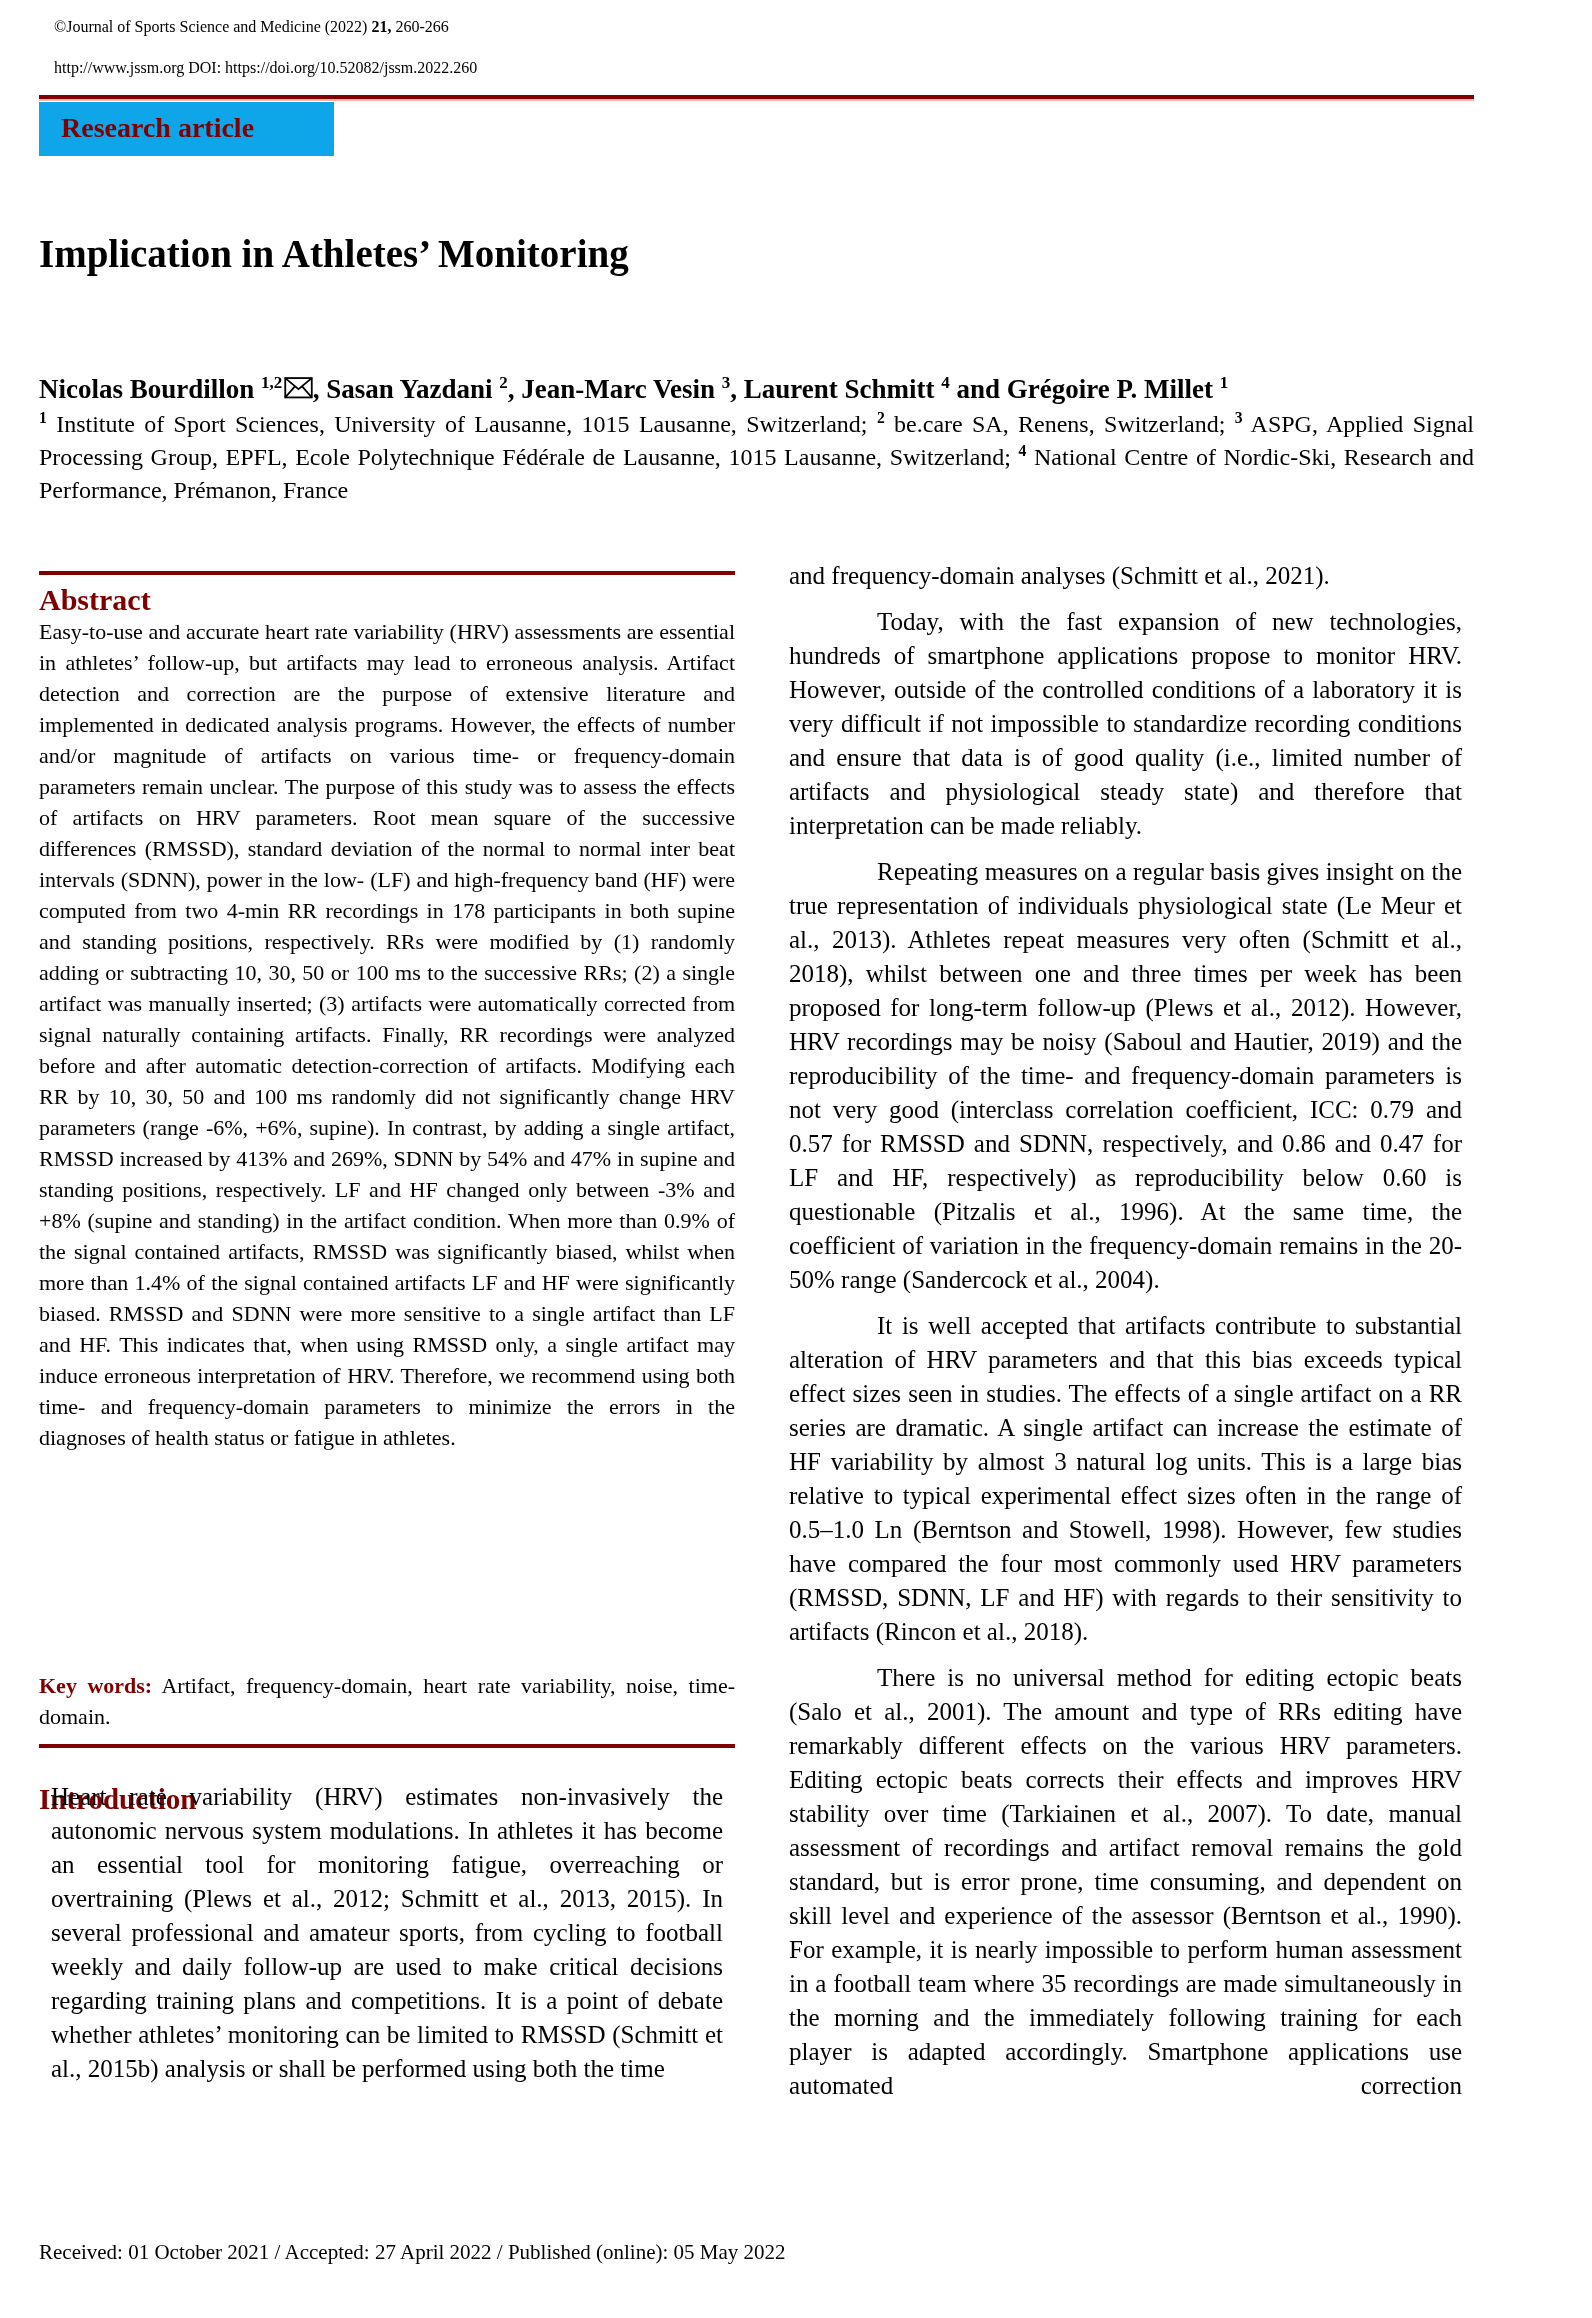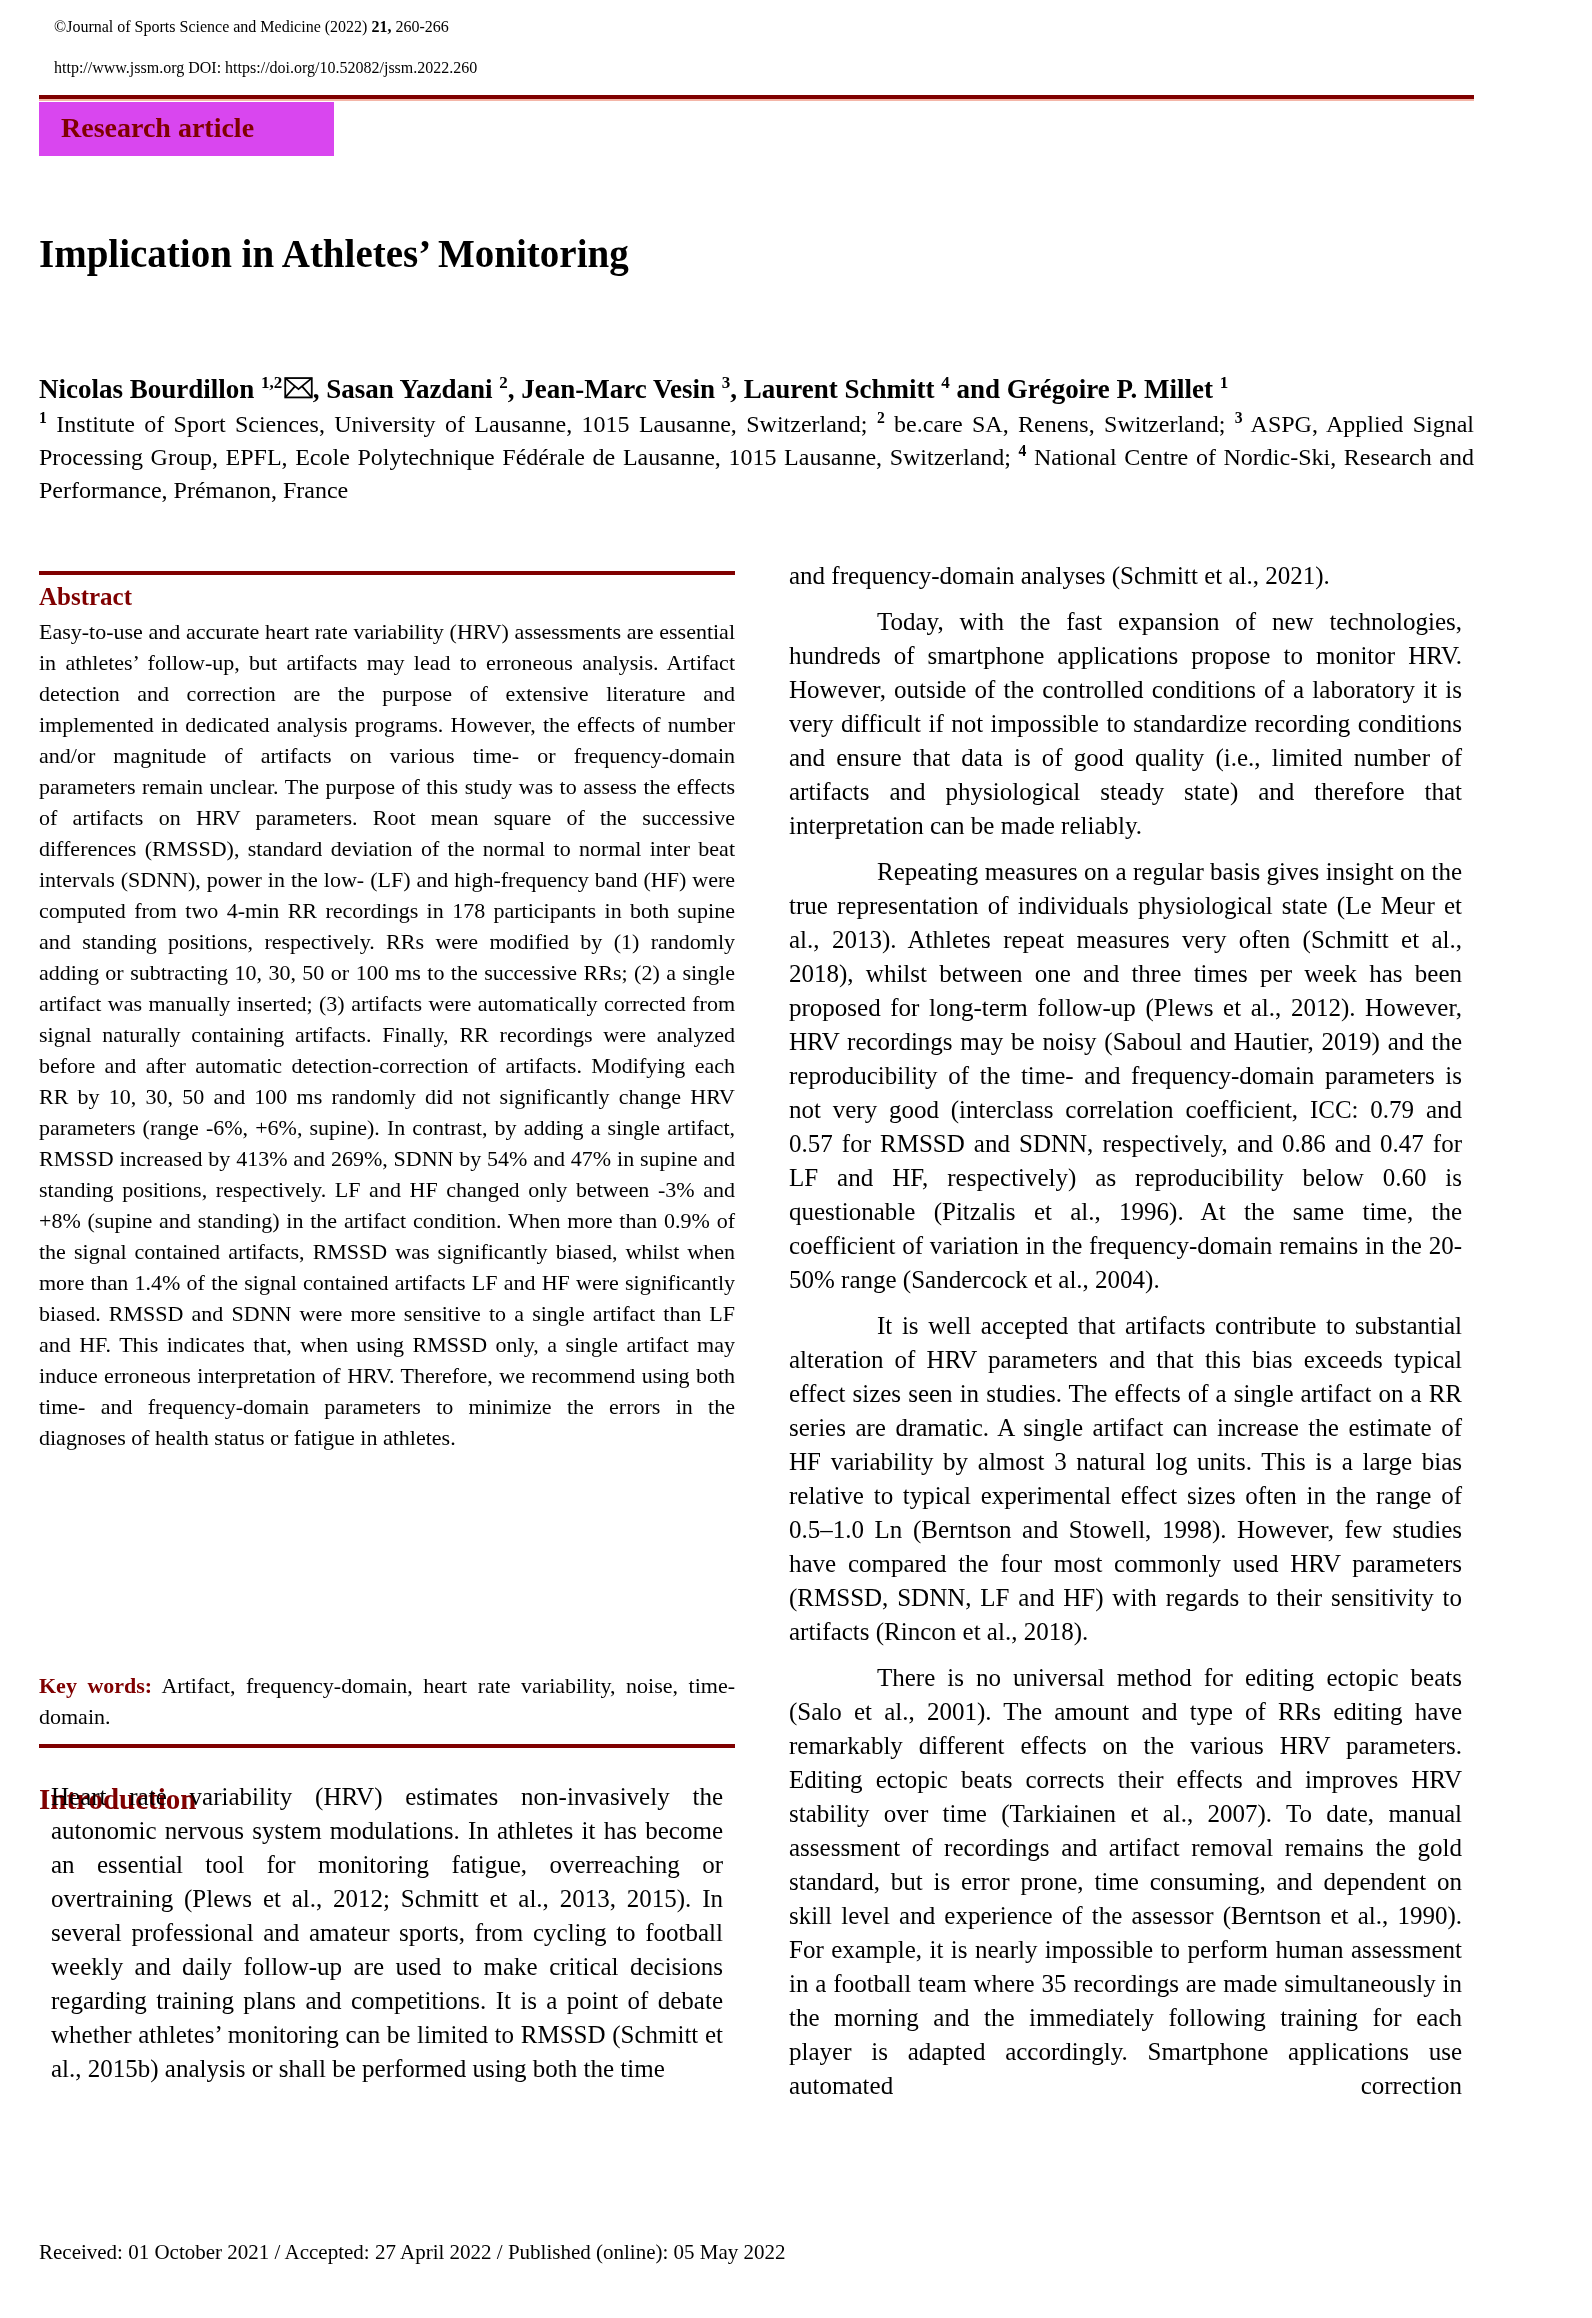--- a/index.html
+++ b/index.html
@@ -5,21 +5,21 @@
   html, body { margin: 0; padding: 0; background: #ffffff; }
   body {
     width: 1593px; height: 2319px; position: relative; overflow: hidden;
     font-family: "Liberation Serif", "DejaVu Serif", serif; color: #000;
   }
   .abs { position: absolute; }
   .header-line { left: 54px; font-size: 16px; line-height: 24px; white-space: nowrap; }
   .header-line b { font-weight: bold; }
   .top-rule { left: 39px; top: 95px; width: 1435px; height: 4.3px; background: #7f0000; }
   .top-rule-shadow { left: 39px; top: 99px; width: 1435px; height: 2.1px; background: #f4b6a8; }
-  .badge { left: 39px; top: 102px; width: 295px; height: 54px; background: #d946ef; }
+  .badge { left: 39px; top: 102px; width: 295px; height: 54px; background: #0ea5e9; }
   .badge span { position: absolute; left: 22px; top: 10px; font-size: 28px; font-weight: bold; color: #7f0000; white-space: nowrap; }
   .title {
     left: 39px; top: 229px; width: 1435px; font-size: 39px; line-height: 50px; font-weight: bold;
     text-align: justify; text-align-last: left;
   }
   .title .l1 { display: block; text-align: justify; text-align-last: justify; }
   .authors { left: 39px; top: 372px; width: 1435px; font-size: 27px; font-weight: bold; line-height: 34px; white-space: nowrap; }
   .authors sup { font-size: 17px; vertical-align: 10px; line-height: 0; text-align: center; }
   .envelope { display: inline-block; width: 29px; height: 21.5px; vertical-align: -0.7px; margin-left: 1.4px; }
   .affil { left: 39px; top: 408px; width: 1435px; font-size: 24px; line-height: 33px; text-align: justify; }
@@ -57,21 +57,21 @@
 <div class="abs authors" id="authors"><span>Nicolas Bourdillon </span><sup>1,2</sup><span class="envelope"><svg width="29" height="21.5" viewBox="0 0 40 30">
         <rect x="1.5" y="1.5" width="37" height="27" fill="#fff" stroke="#000" stroke-width="2.5"></rect>
         <polyline points="1.5,1.5 20,17 38.5,1.5" fill="none" stroke="#000" stroke-width="2.5"></polyline>
         <line x1="1.5" y1="28.5" x2="15" y2="13" stroke="#000" stroke-width="2.5"></line>
         <line x1="38.5" y1="28.5" x2="25" y2="13" stroke="#000" stroke-width="2.5"></line>
       </svg></span><span>, </span><span>Sasan Yazdani </span><sup>2</sup><span>, </span><span>Jean-Marc Vesin </span><sup>3</sup><span>, </span><span>Laurent Schmitt </span><sup>4</sup><span> and </span><span>Grégoire P. Millet </span><sup>1</sup></div>
 
 <div class="abs affil" id="affiliations"><sup>1</sup><span> Institute of Sport Sciences, University of Lausanne, 1015 Lausanne, Switzerland; </span><sup>2</sup><span> be.care SA, Renens, Switzerland; </span><sup>3</sup><span> ASPG, Applied Signal Processing Group, EPFL, Ecole Polytechnique Fédérale de Lausanne, 1015 Lausanne, Switzerland; </span><sup>4</sup><span> National Centre of Nordic-Ski, Research and Performance, Prémanon, France</span></div>
 
 <div class="abs col-rule" style="left:39px; top:571px; width:696px;"></div>
-<div class="abs sect-head" style="left:39px; top:583px; font-size:25px;">Abstract</div>
+<div class="abs sect-head" style="left:39px; top:583px; font-size:30px;">Abstract</div>
 <div class="abs abstract-text">Easy-to-use and accurate heart rate variability (HRV) assessments are essential in athletes’ follow-up, but artifacts may lead to erroneous analysis. Artifact detection and correction are the purpose of extensive literature and implemented in dedicated analysis programs. However, the effects of number and/or magnitude of artifacts on various time- or frequency-domain parameters remain unclear. The purpose of this study was to assess the effects of artifacts on HRV parameters. Root mean square of the successive differences (RMSSD), standard deviation of the normal to normal inter beat intervals (SDNN), power in the low- (LF) and high-frequency band (HF) were computed from two 4-min RR recordings in 178 participants in both supine and standing positions, respectively. RRs were modified by (1) randomly adding or subtracting 10, 30, 50 or 100 ms to the successive RRs; (2) a single artifact was manually inserted; (3) artifacts were automatically corrected from signal naturally containing artifacts. Finally, RR recordings were analyzed before and after automatic detection-correction of artifacts. Modifying each RR by 10, 30, 50 and 100 ms randomly did not significantly change HRV parameters (range -6%, +6%, supine).  In contrast, by adding a single artifact, RMSSD increased by 413% and 269%, SDNN by 54% and 47% in supine and standing positions, respectively. LF and HF changed only between -3% and +8% (supine and standing) in the artifact condition. When more than 0.9% of the signal contained artifacts, RMSSD was significantly biased, whilst when more than 1.4% of the signal contained artifacts LF and HF were significantly biased. RMSSD and SDNN were more sensitive to a single artifact than LF and HF. This indicates that, when using RMSSD only, a single artifact may induce erroneous interpretation of HRV. Therefore, we recommend using both time- and frequency-domain parameters to minimize the errors in the diagnoses of health status or fatigue in athletes.</div>
 
 <div class="abs keywords">
   <span class="kw-label">Key words:</span><span> Artifact, frequency-domain, heart rate variability, noise, time-domain.</span>
 </div>
 <div class="abs col-rule" style="left:39px; top:1744px; width:696px;"></div>
 
 <div class="abs sect-head" style="left:39px; top:1783px; font-size:29px;">Introduction</div>
 <div class="abs intro-text">
   <p>Heart rate variability (HRV) estimates non-invasively the autonomic nervous system modulations. In athletes it has become an essential tool for monitoring fatigue, overreaching or overtraining (Plews et al., 2012; Schmitt et al., 2013, 2015). In several professional and amateur sports, from cycling to football weekly and daily follow-up are used to make critical decisions regarding training plans and competitions. It is a point of debate whether athletes’ monitoring can be limited to RMSSD (Schmitt et al., 2015b) analysis or shall be performed using both the time</p>

